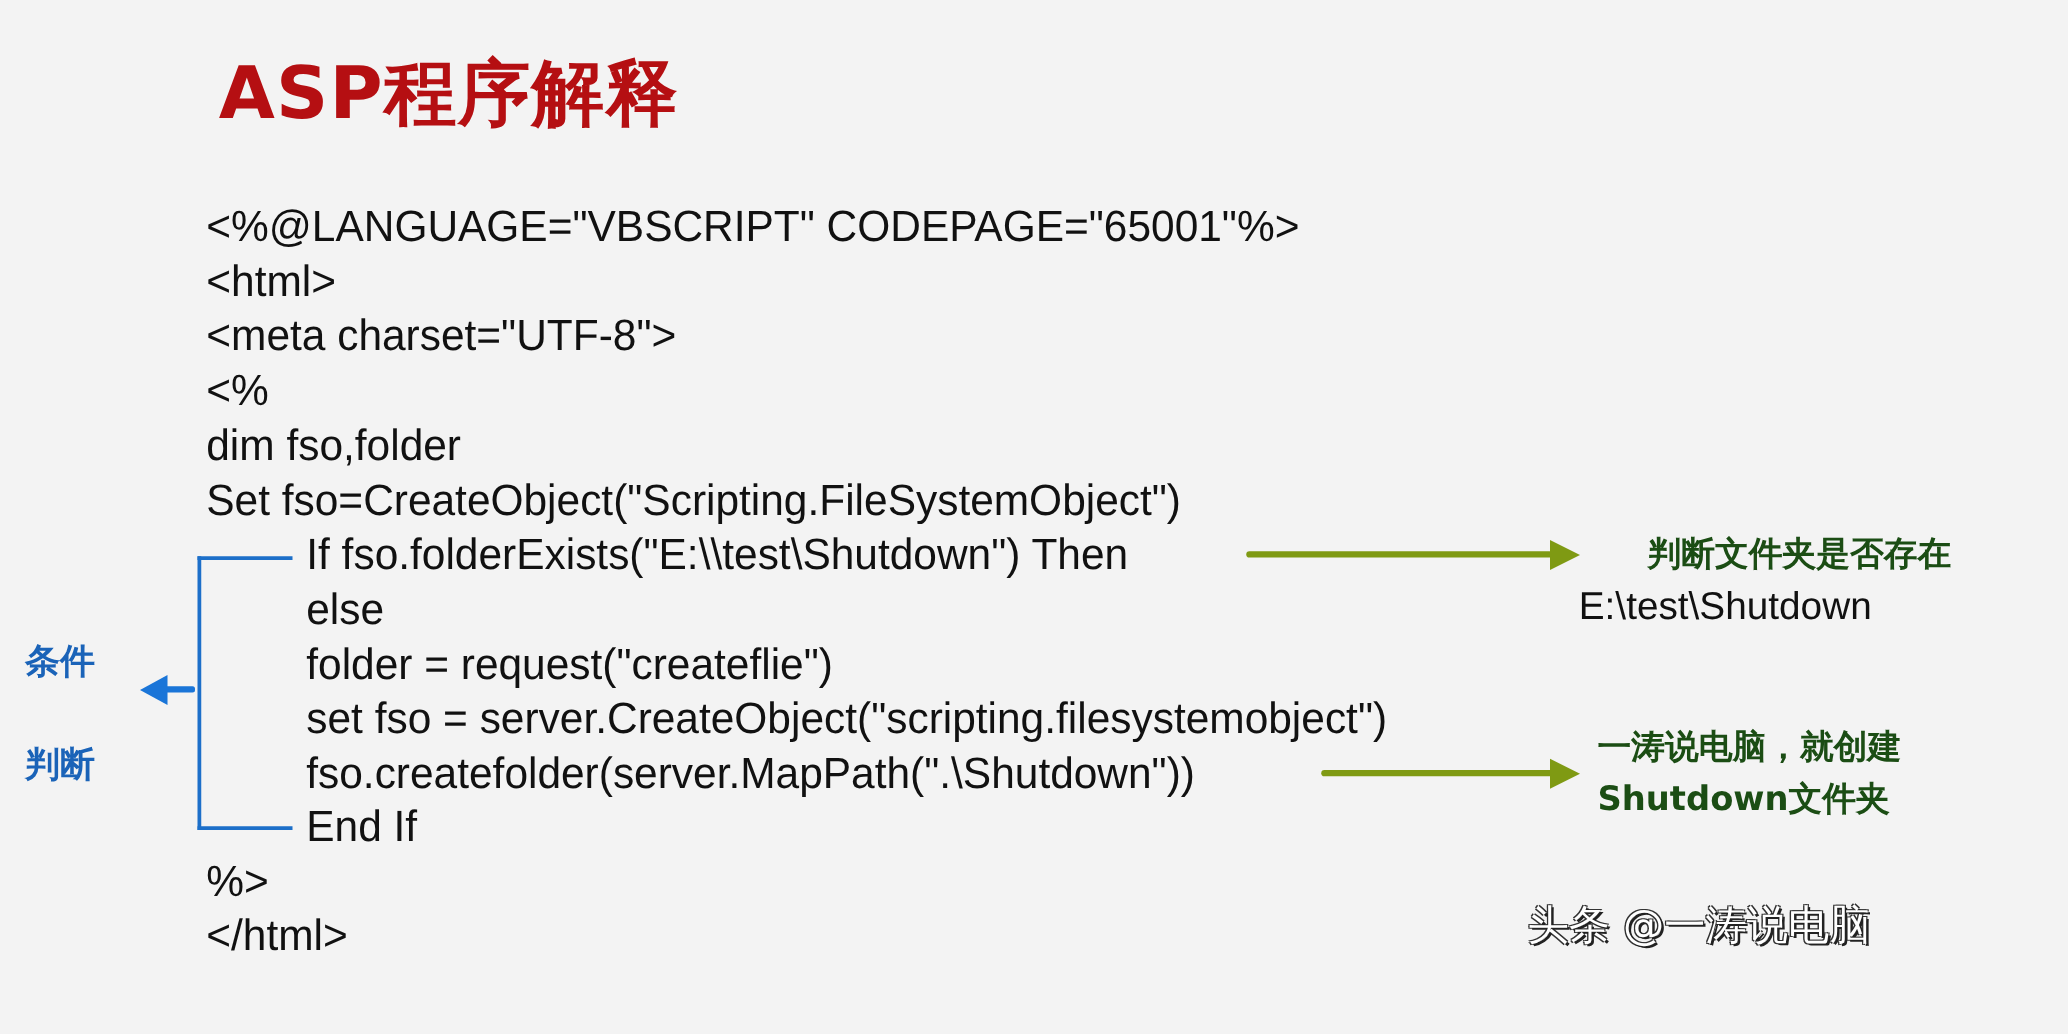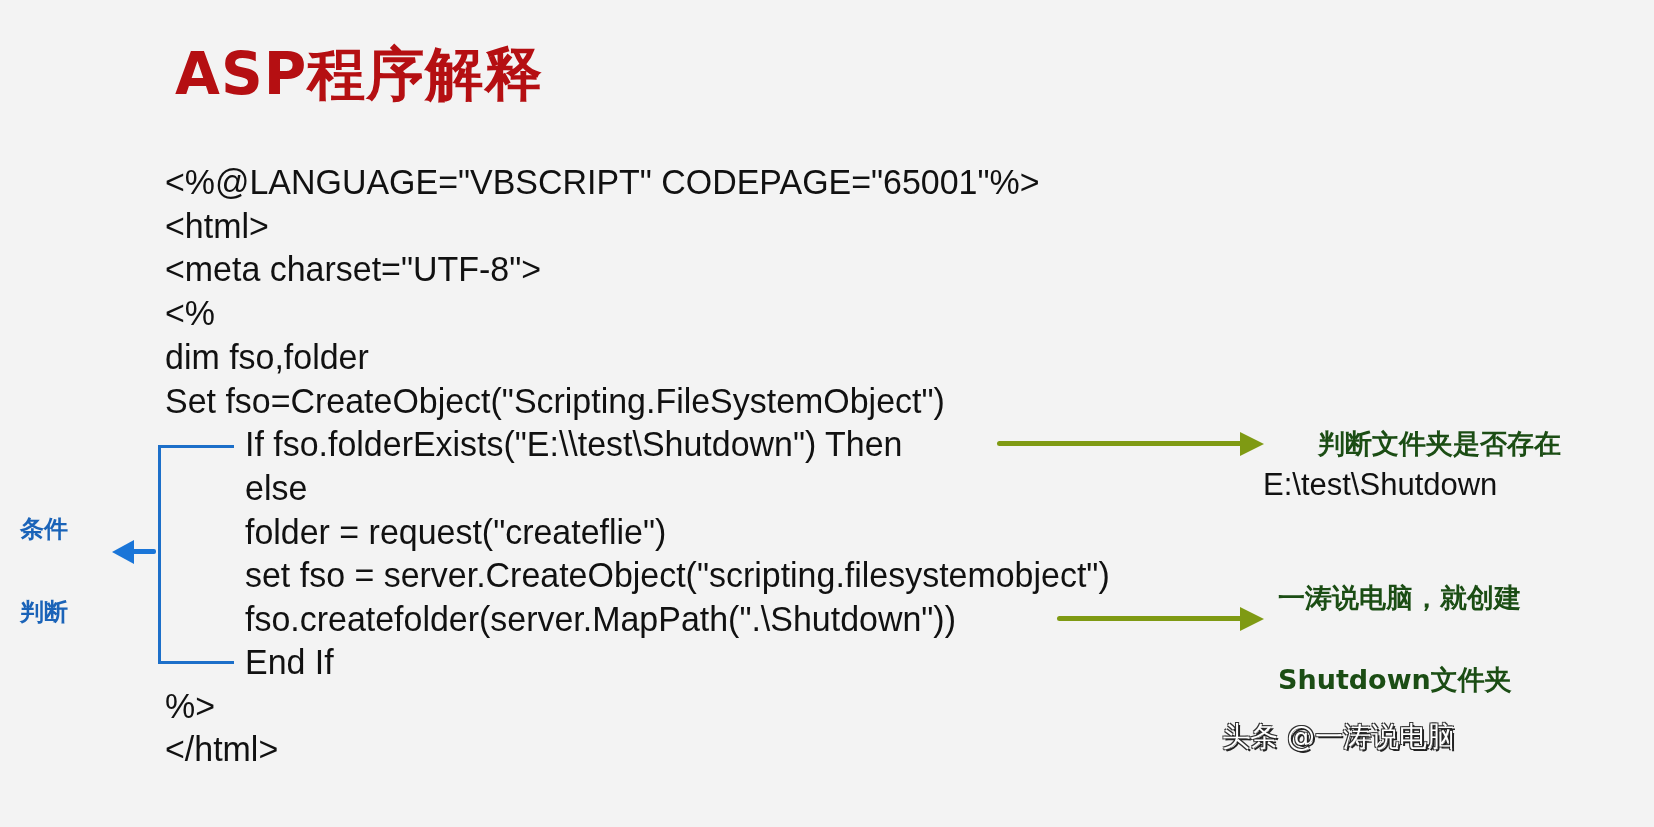--- a/index.html
+++ b/index.html
@@ -16,21 +16,21 @@
     }
     .code-line {
       position: absolute; font-size: 35px; color: #111; white-space: pre;
       line-height: 44px;
       font-family: "Liberation Sans", sans-serif;
       transform: scaleX(0.97); transform-origin: left center;
     }
     .bracket-v { position: absolute; left: 158px; top: 445px; width: 3px; height: 219px; background: #1c6fc9; }
     .bracket-h { position: absolute; left: 158px; width: 76px; height: 3px; background: #1c6fc9; }
     .cond-label {
-      position: absolute; left: 20px; font-size: 24px; font-weight: bold; color: #1a63b8;
+      position: absolute; left: 20px; font-size: 28px; font-weight: bold; color: #1a63b8;
       font-family: "DejaVu Sans", sans-serif; line-height: 40px; text-align: center;
     }
     .left-arrow-shaft { position: absolute; left: 128px; top: 549px; width: 28px; height: 5px; background: #1a75d8; border-radius: 2px; }
     .left-arrow-head {
       position: absolute; left: 112px; top: 540px; width: 0; height: 0;
       border-top: 12px solid transparent; border-bottom: 12px solid transparent;
       border-right: 22px solid #1a75d8;
     }
     .g-shaft { position: absolute; height: 5px; background: #7f9a13; border-radius: 3px; }
     .g-head {
@@ -40,21 +40,21 @@
     }
     .note-cn {
       position: absolute; font-size: 27px; font-weight: bold; color: #1b4d14;
       font-family: "DejaVu Sans", sans-serif; line-height: 36px; white-space: pre;
     }
     .note-path {
       position: absolute; font-size: 31px; color: #111; line-height: 38px; white-space: pre;
       font-family: "Liberation Sans", sans-serif;
     }
     .watermark {
-      position: absolute; left: 1222px; top: 718px; font-size: 28px; color: #fff;
+      position: absolute; left: 1222px; top: 718px; font-size: 33px; color: #fff;
       font-family: "DejaVu Sans", sans-serif;
       text-shadow: 2px 2px 0 #222, -1px -1px 0 #333, 1px -1px 0 #333, -1px 1px 0 #333;
       white-space: pre;
     }
   </style>
 </head>
 <body>
 
 <div class="title">ASP程序解释</div>
 
@@ -98,16 +98,16 @@
   <div class="note-cn" style="left:1278px; top:426px;margin-left:40px;">判断文件夹是否存在</div>
   <div class="note-path" style="left:1237px; top:466px;margin-left:26px;">E:\test\Shutdown</div>
 </div>
 
 <div>
   <div>
     <div class="g-shaft" style="left:1057px; top:616px; width:185px;"></div>
     <div class="g-head" style="left:1240px; top:607px;"></div>
   </div>
   <div class="note-cn" style="left:1278px; top:580px;">一涛说电脑，就创建</div>
-  <div class="note-cn" style="left:1278px; top:622px;margin-top:40px;">Shutdown文件夹</div>
+  <div class="note-cn" style="left:1278px; top:622px;">Shutdown文件夹</div>
 </div>
 
 <div class="watermark">头条 @一涛说电脑</div>
 
 </body></html>

